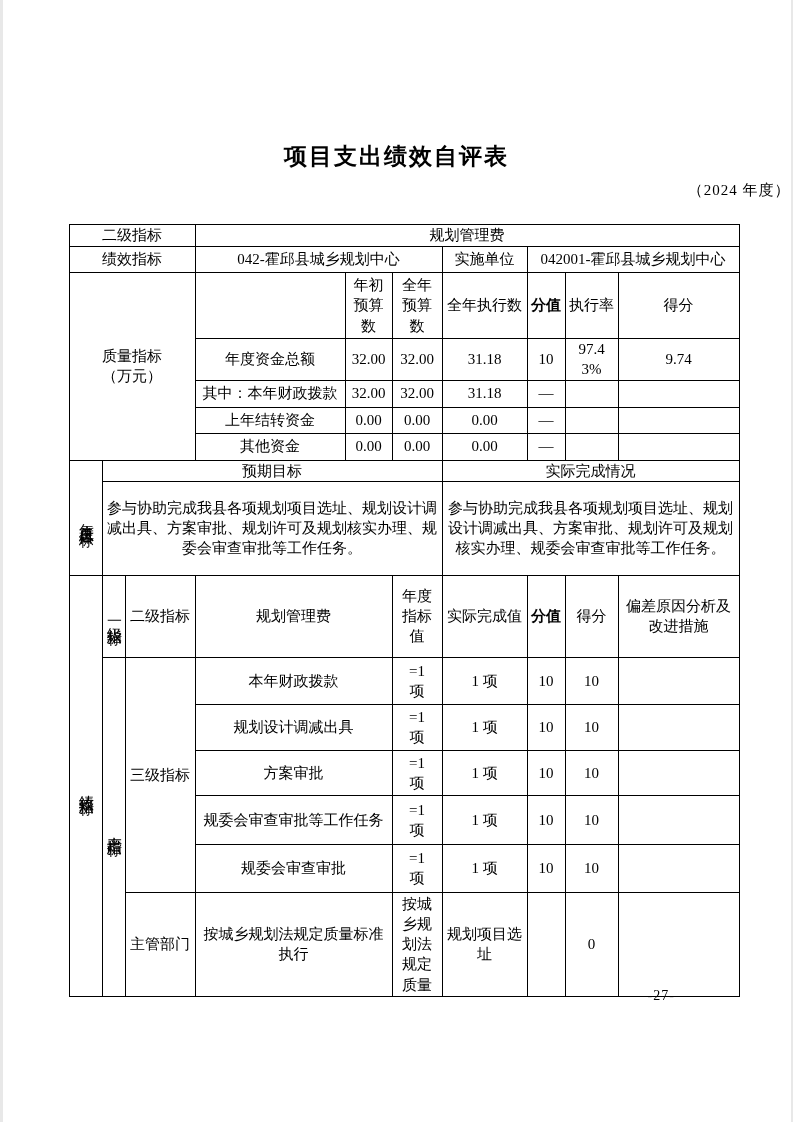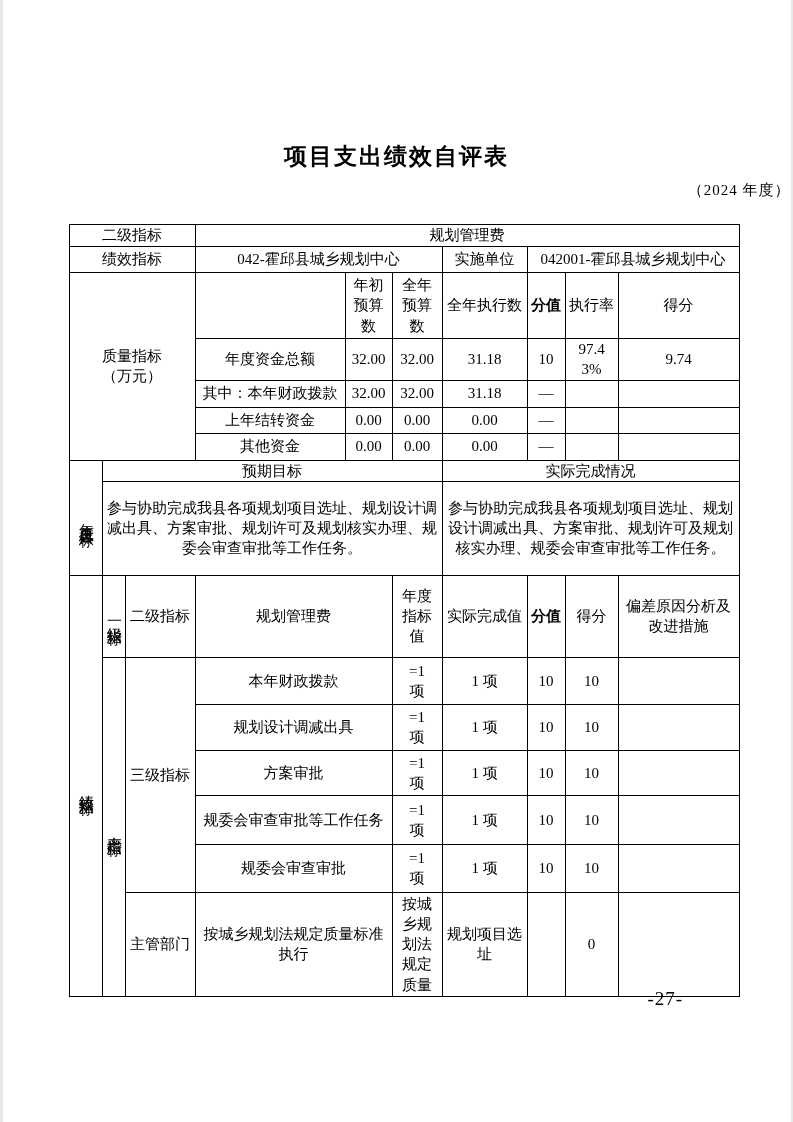--- a/index.html
+++ b/index.html
@@ -28,21 +28,21 @@
     writing-mode:vertical-lr;text-orientation:upright;display:inline-block;
     line-height:1.05;letter-spacing:2px;white-space:pre-line;
   }
   .left{text-align:left;padding-left:8px;}
   .right{text-align:right;padding-right:4px;}
   .goal{padding:2px 10px;line-height:1.5;}
   .narrowpad{padding:0 5px;font-weight:bold;}
   .tightpad{padding:0 1px;}
   .devhead{padding:0 12px;margin-left:40px;}
   .pagenum{
-    position:absolute;top:988px;left:645px;font-size:19px;letter-spacing:1px;
+    position:absolute;top:988px;left:645px;font-size:14px;letter-spacing:1px;
     font-family:"Liberation Serif","DejaVu Serif",serif;
   }
 </style>
 </head>
 <body>
 
 <div class="page">
 
   <div class="title">项目支出绩效自评表</div>
   <div class="subtitle">（2024 年度）</div>

